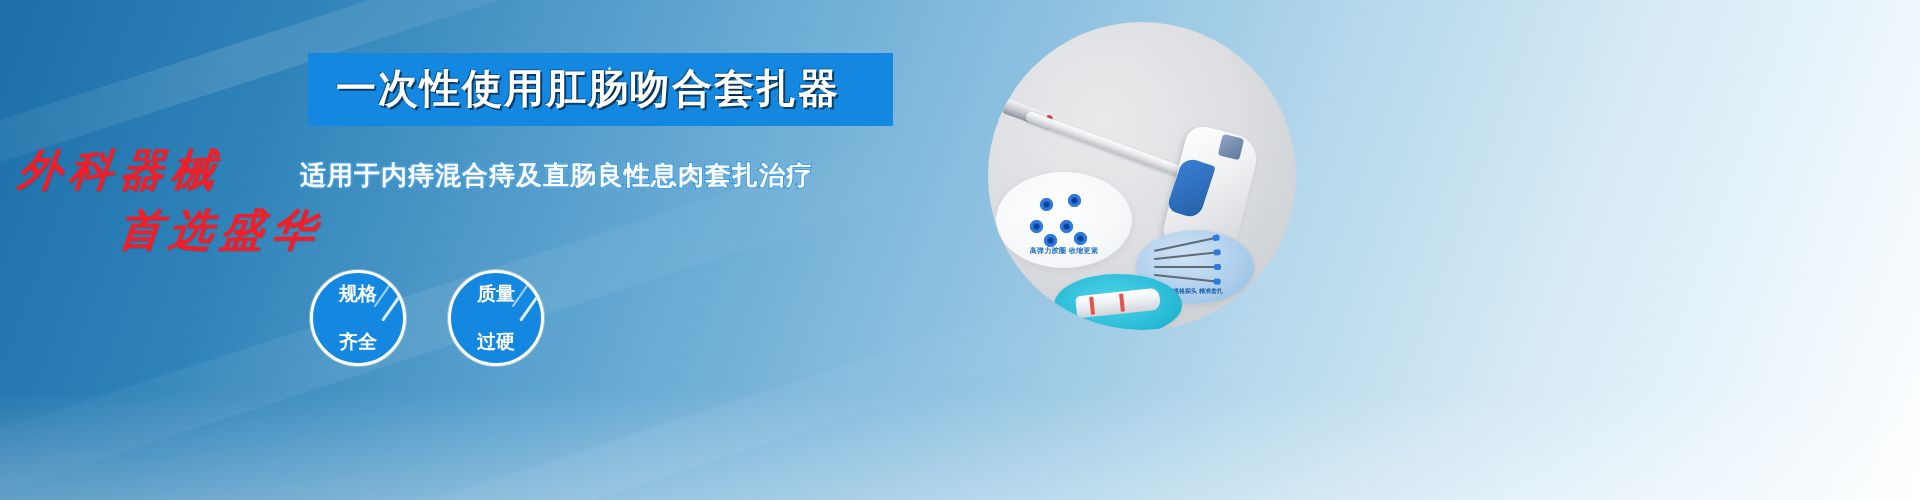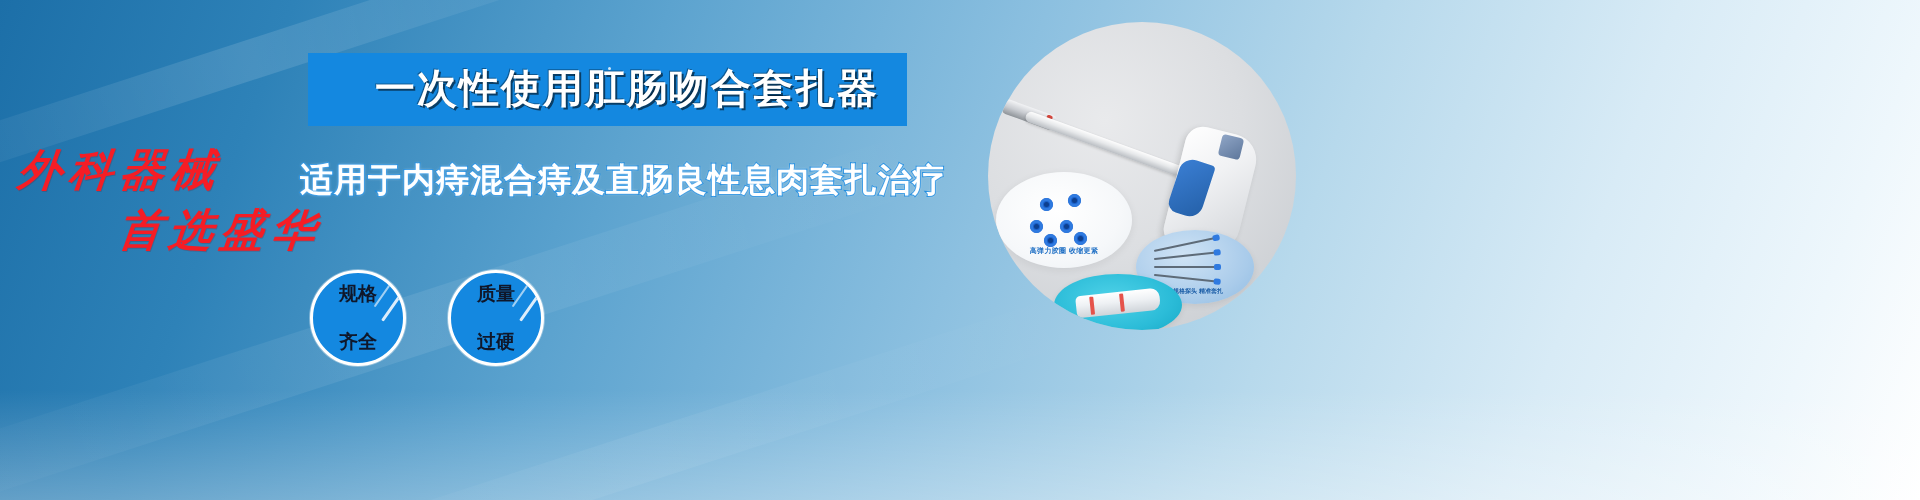--- a/index.html
+++ b/index.html
@@ -77,48 +77,47 @@
     position: absolute; left: 308px; top: 53px;
     background: #1488e0;
     padding: 8px 28px 10px 28px;
     min-width: 585px;
   }
   #title-bar .title-text {
     font-size: 40px; font-weight: 700; color: #ffffff;
     letter-spacing: 2px; white-space: nowrap;
     text-shadow: 2px 2px 0 rgba(0,0,0,.55), -1px -1px 0 rgba(0,0,0,.35);
     font-family: "DejaVu Sans", "Liberation Sans", sans-serif;
-    margin-left: 39px;
   }
 
   
   #subtitle {
     position: absolute; left: 300px; top: 158px;
-    font-size: 33px; font-weight: 700; letter-spacing: 1px;
+    font-size: 26px; font-weight: 700; letter-spacing: 1px;
     color: #ffffff; white-space: nowrap;
     -webkit-text-stroke: 2px #1a8ae0;
     paint-order: stroke fill;
     text-shadow: 0 0 3px rgba(255,255,255,.5);
     font-family: "DejaVu Sans", "Liberation Sans", sans-serif;
   }
 
   
   #features {
     position: absolute; left: 310px; top: 270px;
     display: flex; gap: 42px;
   }
   .feature {
     position: relative;
     width: 96px; height: 96px; border-radius: 50%;
     background: #1488e0;
     border: 3px solid #ffffff;
     box-shadow: 0 0 0 1px rgba(255,255,255,.35);
     display: flex; flex-direction: column;
     align-items: center; justify-content: center;
-    color: #0f172a;
+    color: #ffffff;
     font-size: 19px; font-weight: 700; line-height: 1.25;
     font-family: "DejaVu Sans", "Liberation Sans", sans-serif;
     overflow: hidden;
     gap: 24px;
   }
   .feature .shine {
     position: absolute; right: 6px; top: 6px;
     width: 3px; height: 46px; background: rgba(255,255,255,.85);
     transform: rotate(35deg); border-radius: 2px;
   }

